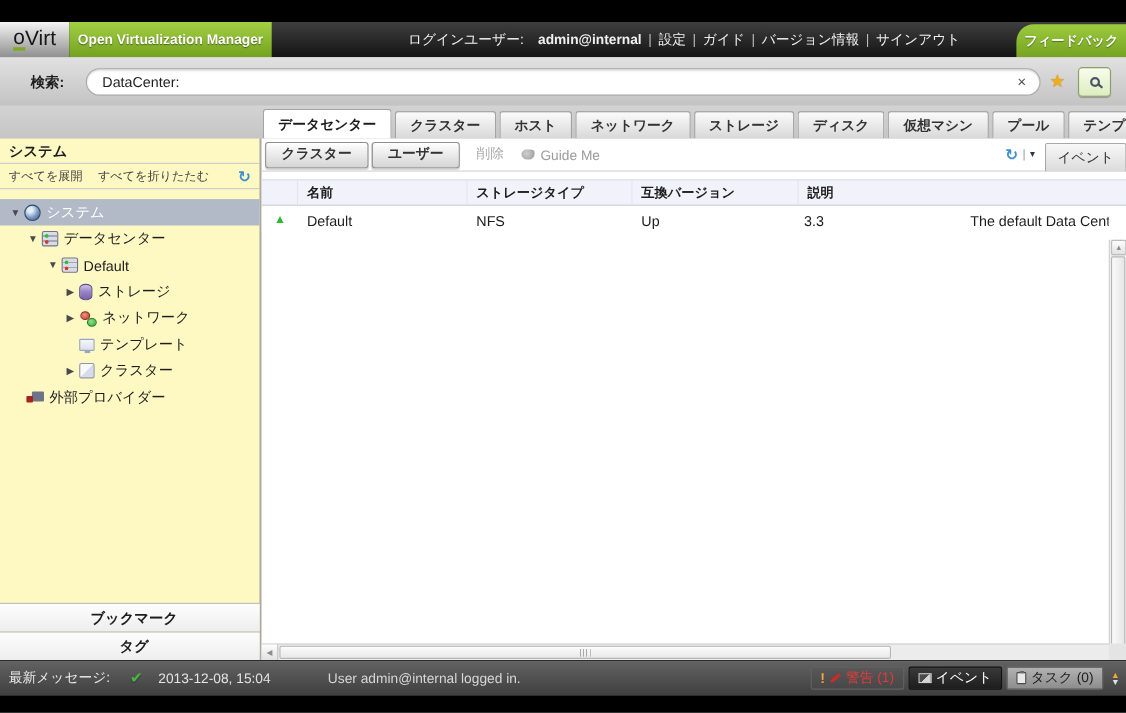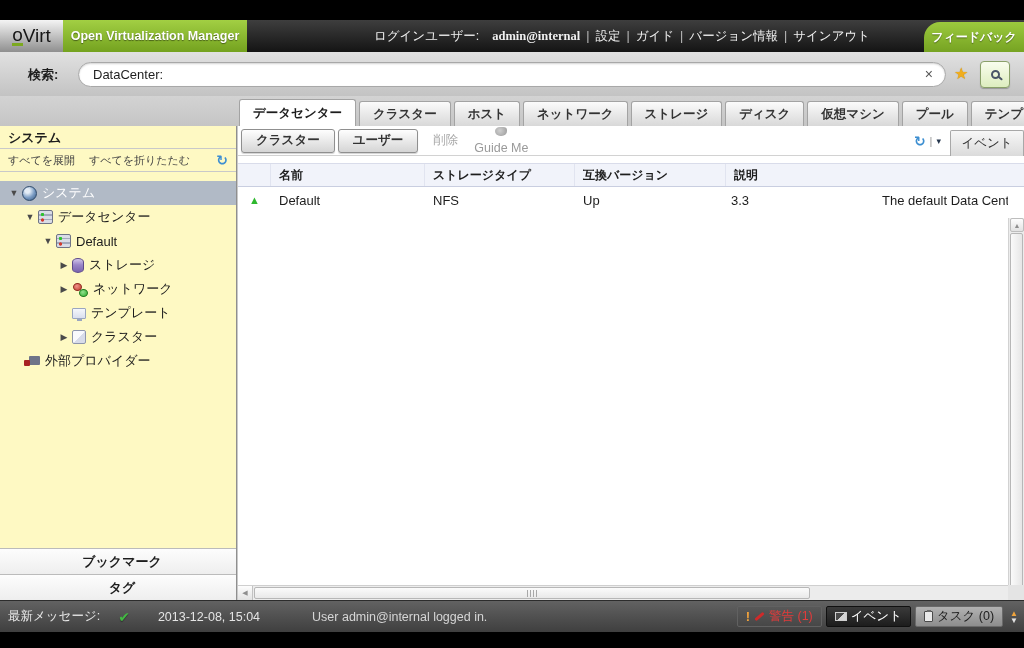--- a/index.html
+++ b/index.html
@@ -7,21 +7,21 @@
   body { position:relative; background:#000; font-family:"Liberation Sans","DejaVu Sans",sans-serif; overflow:hidden; }
   .app { position:absolute; top:20px; left:0; width:1024px; height:612px; background:#c9c9c9; }
 
   
   .hdr { position:absolute; top:0; left:0; width:100%; height:32px; background:linear-gradient(#3e3e3e,#141414); }
   .logo { position:absolute; left:0; top:0; width:63px; height:32px; background:linear-gradient(#f4f4f4,#8f8f8f); display:flex; align-items:center; justify-content:center; font-size:19px; color:#161616; letter-spacing:0; }
   .logo .o { display:inline-block; border-bottom:3px solid #7ca91f; line-height:17px; }
   .brand { position:absolute; left:63px; top:0; width:184px; height:32px; background:linear-gradient(#a2cf43,#74a21f); color:#fff; font-weight:bold; font-size:12.5px; display:flex; align-items:center; justify-content:center; text-shadow:0 1px 1px rgba(0,0,0,.45); }
   .usermenu { position:absolute; left:330px; right:110px; top:0; height:32px; display:flex; align-items:center; justify-content:center; color:#f0f0f0; font-size:12.5px; white-space:nowrap; }
   .usermenu .sep { color:#bdbdbd; margin:0 6px; }
-  .usermenu .usr { font-weight:bold; margin-left:13px;font-family:Liberation Serif, serif; }
+  .usermenu .usr { font-weight:bold; margin-left:13px; }
   .usermenu a { color:#f0f0f0; text-decoration:none; }
   .feedback { position:absolute; right:0; top:2px; width:100px; height:30px; background:linear-gradient(#9cca3e,#76a322); border-radius:16px 0 0 0; color:#fff; font-weight:bold; font-size:12px; display:flex; align-items:center; justify-content:center; text-shadow:0 1px 1px rgba(0,0,0,.4); cursor:pointer; }
 
   
   .searchbar { position:absolute; top:32px; left:0; width:100%; height:44px; background:linear-gradient(#e1e1e1,#c3c3c3); }
   .searchbar .lbl { position:absolute; left:28px; top:14px; font-size:13px; font-weight:bold; color:#1e1e1e; }
   .searchbox { position:absolute; left:78px; top:10px; width:868px; height:25px; background:#fff; border:1px solid #a8a8a8; border-radius:13px; box-shadow:inset 0 1px 2px rgba(0,0,0,.18); display:flex; align-items:center; padding:0 28px 0 14px; font-size:13px; color:#1e1e1e; }
   .searchbox .clear { position:absolute; right:12px; top:3px; font-size:14px; color:#555; cursor:pointer; }
   .star { position:absolute; left:954px; top:12px; font-size:16px; color:#f0ad1e; text-shadow:0 0 1px #a87c1a; cursor:pointer; }
   .searchbtn { position:absolute; left:980px; top:9px; width:30px; height:27px; background:linear-gradient(#f9fdee,#ddedbf); border:1px solid #8aa06a; border-radius:4px; box-shadow:0 1px 1px rgba(0,0,0,.25); display:flex; align-items:center; justify-content:center; cursor:pointer; }
@@ -47,21 +47,21 @@
   .exp { width:16px; text-align:center; font-size:9px; color:#4a4a4a; flex:none; }
   .tico { margin-right:5px; flex:none; }
   .d0 { padding-left:6px; } .d1 { padding-left:22px; } .d2 { padding-left:40px; } .d3 { padding-left:56px; } .d1n { padding-left:24px; }
   .side-bottom { position:absolute; left:0; right:0; bottom:0;text-align:center; }
   .accordion { height:26px; line-height:25px; padding-left:8px; font-weight:bold; font-size:13px; color:#1d1d1d; border-top:1px solid #bbb; background:linear-gradient(#fdfdfd,#eee); cursor:pointer; }
 
   .content { position:absolute; left:238px; top:106px; right:0; height:474px; background:#fff; }
   .toolbar { position:relative; height:30px; border-bottom:1px solid #d2d2d2; display:flex; align-items:center; padding-left:3px; }
   .btn { height:24px; padding:0 14px; background:linear-gradient(#fefefe,#d5d5d5); border:1px solid #8f8f8f; border-radius:3px; font-weight:bold; font-size:12.5px; color:#333; display:flex; align-items:center; margin-right:3px; box-shadow:0 1px 1px rgba(0,0,0,.18); cursor:pointer; font-family:inherit; }
   .muted { color:#a8a8a8; font-size:12.5px; margin-left:12px; }
-  .guideme { display:flex; align-items:center; gap:5px; color:#9a9a9a; margin-left:16px; font-size:12.5px;flex-direction:column; }
+  .guideme { display:flex; align-items:center; gap:5px; color:#9a9a9a; margin-left:16px; font-size:12.5px; }
   .ico-guide { width:12px; height:9px; background:radial-gradient(circle at 40% 40%, #cfcfcf, #989898); border-radius:55% 45% 60% 60%/60% 45% 75% 75%; display:inline-block; }
   .tb-right { position:absolute; right:0; top:0; height:30px; display:flex; align-items:flex-end; }
   .rgroup { display:flex; align-items:center; gap:4px; margin-right:9px; padding-bottom:7px; }
   .rgroup .sep { color:#9a9a9a; font-size:11px; }
   .caret { color:#25364d; font-size:9px; cursor:pointer; }
   .events-tab { height:26px; width:74px; background:linear-gradient(#f7f7f7,#dbdbdb); border:1px solid #a8a8a8; border-bottom:none; border-radius:2px 2px 0 0; display:flex; align-items:center; justify-content:center; font-size:12.5px; color:#333; cursor:pointer; }
 
   
   .grid { position:absolute; left:0; right:0; top:31px; bottom:0; }
   .ghead { position:absolute; top:6px; left:0; right:0; height:24px; background:#f1f3fa; border-top:1px solid #d9dcea; border-bottom:1px solid #c9cee0; display:flex; font-size:12px; font-weight:bold; color:#1d1d1d; }
@@ -81,21 +81,21 @@
   .hscroll { position:absolute; left:0; right:16px; bottom:0; height:15px; background:#ececec; border-top:1px solid #cfcfcf; }
   .harrow { position:absolute; left:0; top:0; width:15px; height:14px; background:linear-gradient(#fdfdfd,#e2e2e2); border-right:1px solid #c2c2c2; color:#8e8e8e; font-size:7px; display:flex; align-items:center; justify-content:center; cursor:pointer; }
   .hthumb { position:absolute; left:16px; top:1px; width:556px; height:12px; background:linear-gradient(#fbfbfb,#e9e9e9); border:1px solid #b7b7b7; border-radius:2px; cursor:pointer; }
   .hthumb::after { content:""; position:absolute; left:50%; top:2px; margin-left:-5px; width:10px; height:7px; background:repeating-linear-gradient(90deg,#a8a8a8 0 1px,transparent 1px 3px); }
   .corner { position:absolute; right:0; bottom:0; width:16px; height:15px; background:#e4e4e4; }
 
   
   .footer { position:absolute; left:0; top:580px; width:100%; height:32px; background:linear-gradient(#626262,#3f3f3f); border-top:1px solid #2c2c2c; display:flex; align-items:center; font-size:12.5px; color:#e8e8e8; }
   .f-label { margin-left:8px; }
   .f-check { margin-left:18px; color:#43b843; font-size:14px; text-shadow:0 1px 1px rgba(0,0,0,.4); }
-  .f-time { margin-left:28px; color:#e4e4e4; }
+  .f-time { margin-left:14px; color:#e4e4e4; }
   .f-msg { margin-left:52px; color:#d6d6d6; }
   .f-right { margin-left:auto; margin-right:6px; display:flex; align-items:center; gap:4px; }
   .f-btn { display:flex; align-items:center; gap:4px; height:21px; padding:0 8px; border-radius:2px; cursor:pointer; white-space:nowrap; }
   .f-alert { background:linear-gradient(#585858,#474747); border:1px solid #616161; color:#e23b3b; }
   .excl { color:#f2a33c; font-weight:bold; font-size:13px; }
   .ico-wrench { width:11px; height:3px; background:#cf2a2a; border-radius:2px; transform:rotate(-40deg); display:inline-block; }
   .f-events { background:linear-gradient(#3a3a3a,#1d1d1d); border:1px solid #101010; color:#fff; }
   .ico-screen { width:12px; height:9px; border:1px solid #cfcfcf; background:linear-gradient(135deg,#4a4a4a 49%,#d5d5d5 50%); display:inline-block; }
   .f-tasks { background:linear-gradient(#b2b2b2,#8d8d8d); border:1px solid #6a6a6a; color:#1d1d1d; }
   .ico-clipboard { width:9px; height:11px; border:1px solid #4a4a4a; background:#e9e9e9; border-radius:1px; position:relative; display:inline-block; }

